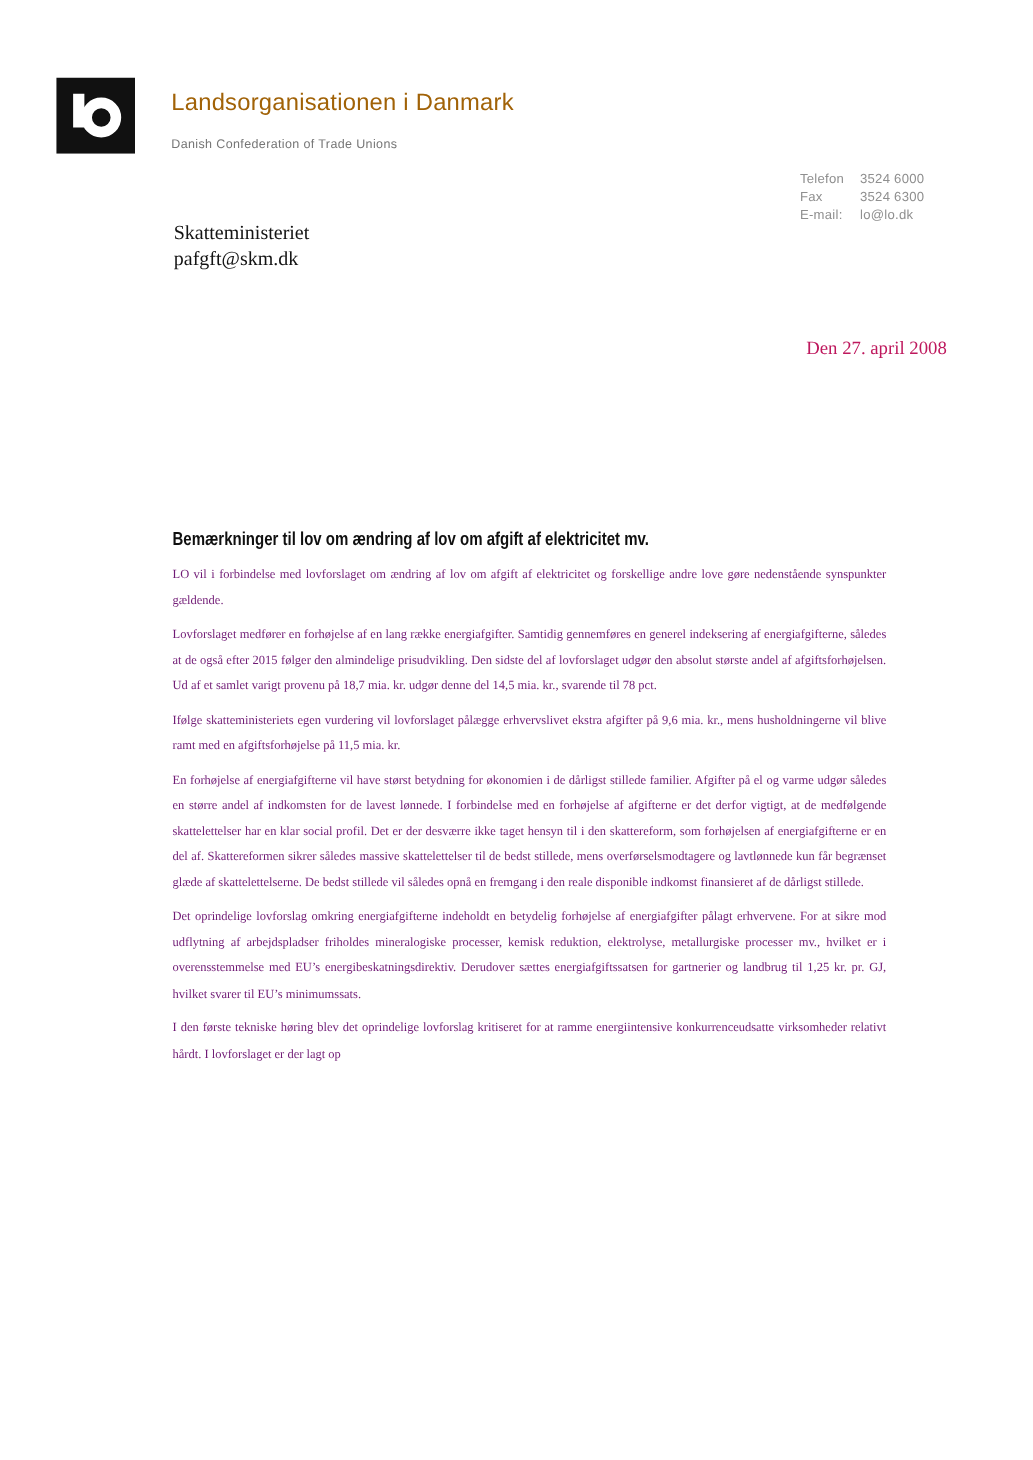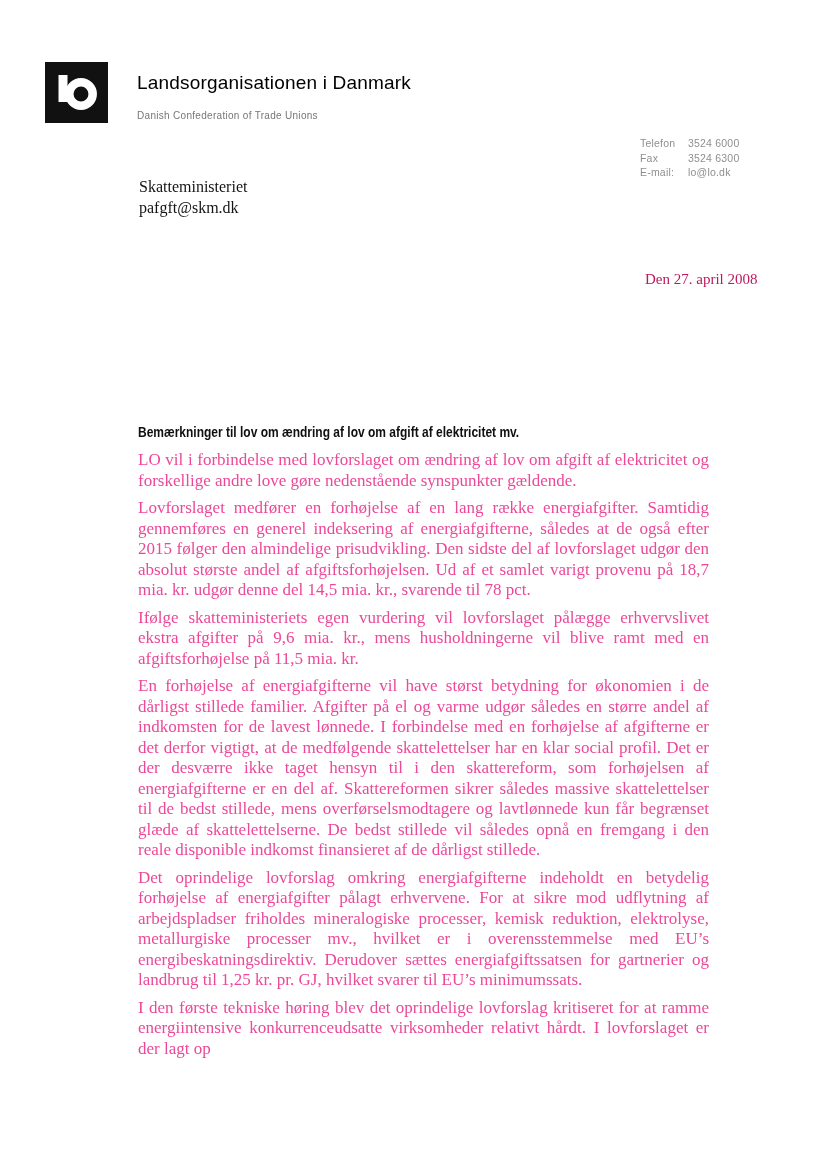--- a/index.html
+++ b/index.html
@@ -24,21 +24,21 @@
   }
   .org-block {
     position: absolute;
     left: 137px;
     top: 72px;
     font-family: "Liberation Sans", "DejaVu Sans", sans-serif;
   }
   .org-name {
     font-size: 19px;
     font-weight: 400;
-    color: #000000;
+    color: #a16207;
     letter-spacing: 0.2px;
     white-space: nowrap;
   }
   .org-subtitle {
     margin-top: 16px;
     font-size: 10px;
     color: #767676;
     letter-spacing: 0.3px;
     white-space: nowrap;
   }
@@ -101,24 +101,24 @@
     font-weight: bold;
     font-size: 15px;
     color: #101010;
     white-space: nowrap;
     transform: scaleX(0.80);
     transform-origin: 0 50%;
     margin: 0 0 10px 0;
   }
   .body-paragraphs p {
     margin: 0 0 7px 0;
-    font-size: 17px;
+    font-size: 10px;
     line-height: 20.5px;
     text-align: justify;
-    color: #ec4899;
+    color: #701a75;
   }
 </style>
 </head>
 <body>
 
 <div class="page">
 
   <div class="logo">
     <svg width="63" height="61" viewBox="0 0 63 61" xmlns="http://www.w3.org/2000/svg" aria-hidden="true">
       <rect x="0" y="0" width="63" height="61" fill="#111111"></rect>

